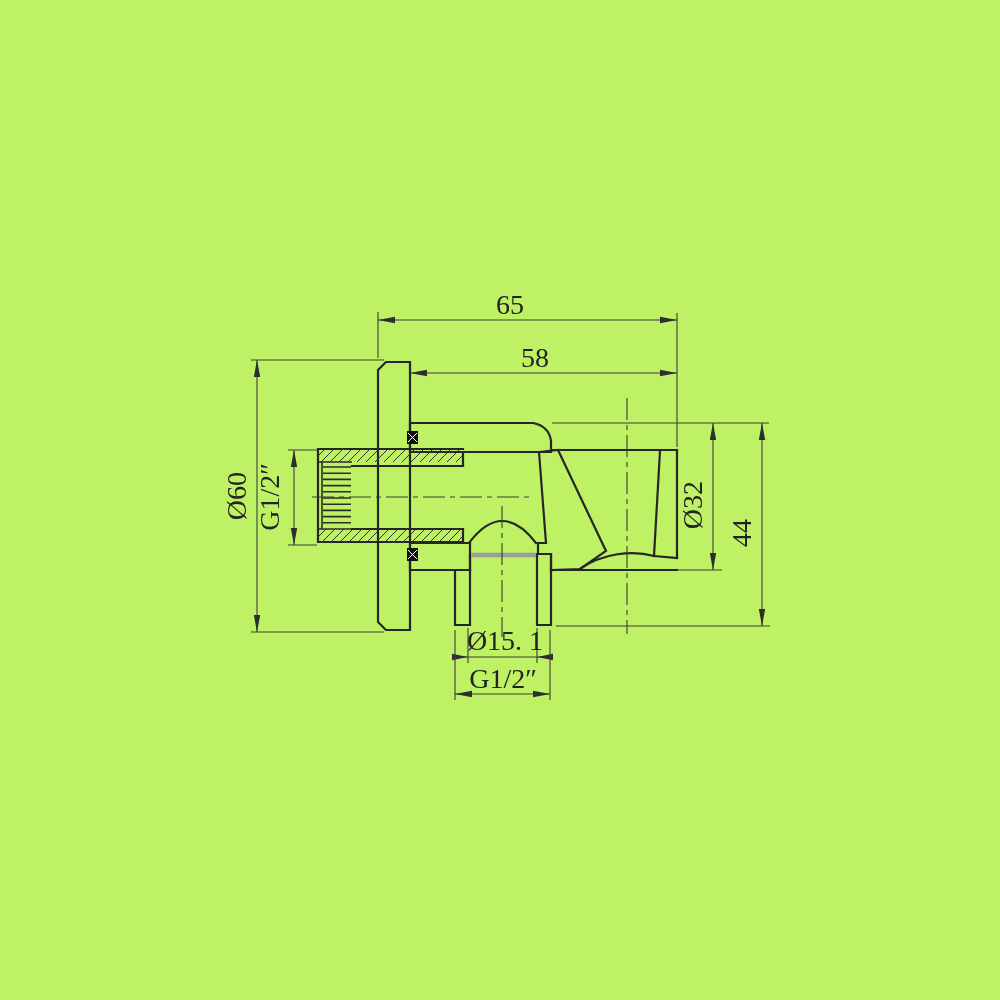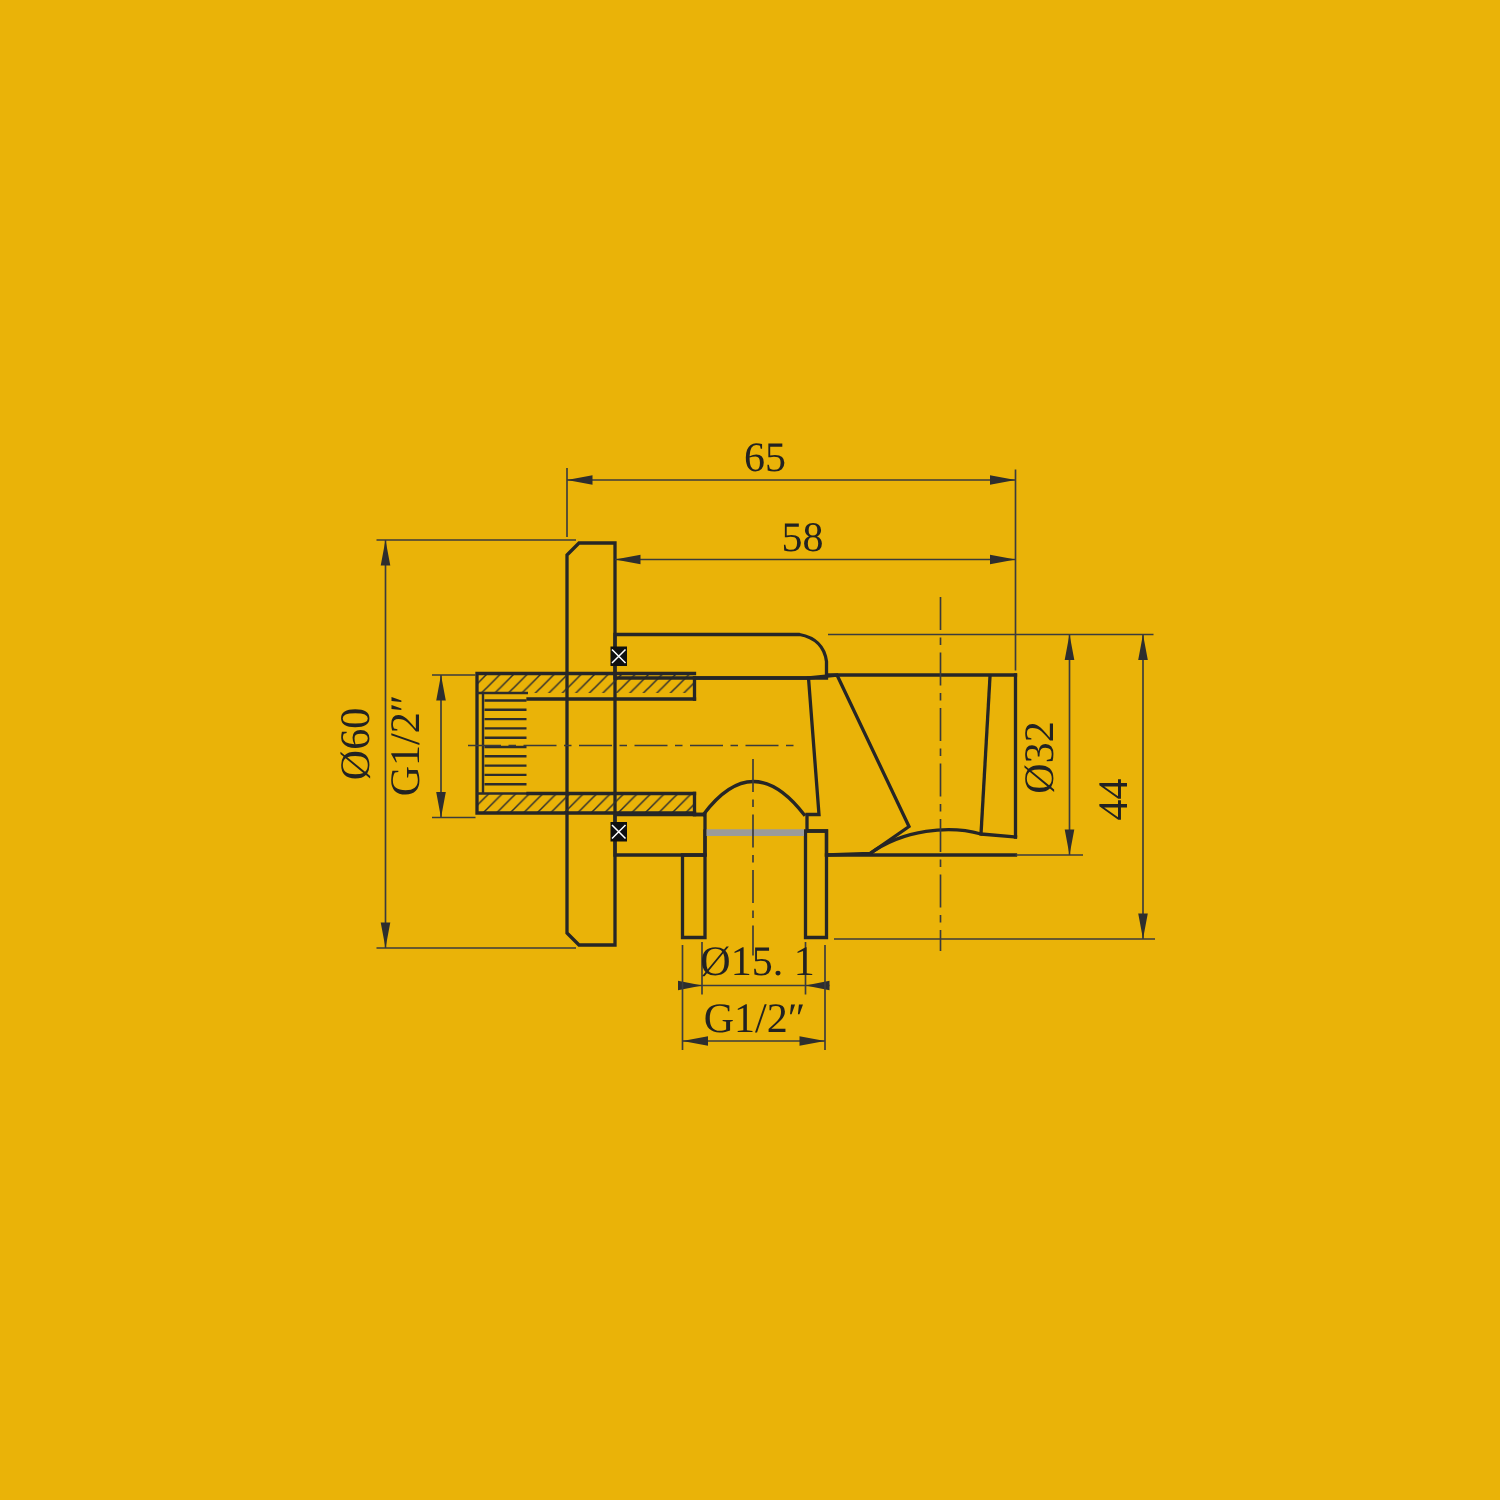--- a/index.html
+++ b/index.html
@@ -1,16 +1,16 @@
 <!DOCTYPE html>
 <html><head>
 <meta charset="utf-8">
 <style>
   html,body{margin:0;padding:0;background:#ffffff;width:1000px;height:1000px;overflow:hidden;}
-  .stage{width:1000px;height:1000px;background:#eab308;position:relative;
+  .stage{width:1000px;height:1000px;background:#bef264;position:relative;
          font-family:"Liberation Serif","DejaVu Serif",serif;}
   svg{display:block;}
   svg text{font-family:"Liberation Serif","DejaVu Serif",serif;
            font-size:28px;fill:#222;}
   .thick{stroke:#262626;stroke-width:2.2;fill:none;stroke-linecap:square;}
   .med{stroke:#2c2c2c;stroke-width:1.6;fill:none;}
   .thin{stroke:#3c3c3c;stroke-width:1.1;fill:none;}
   .center{stroke:#3a3a3a;stroke-width:1.1;fill:none;stroke-dasharray:22 5 5 5;}
   .arrow{fill:#2e2e2e;stroke:none;}
   .hatchfill{stroke:none;}

